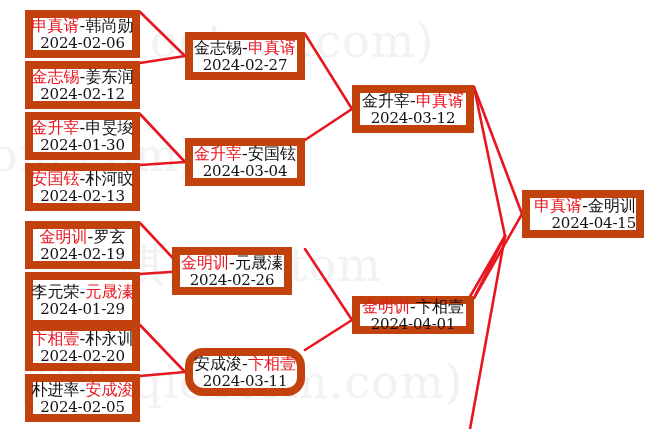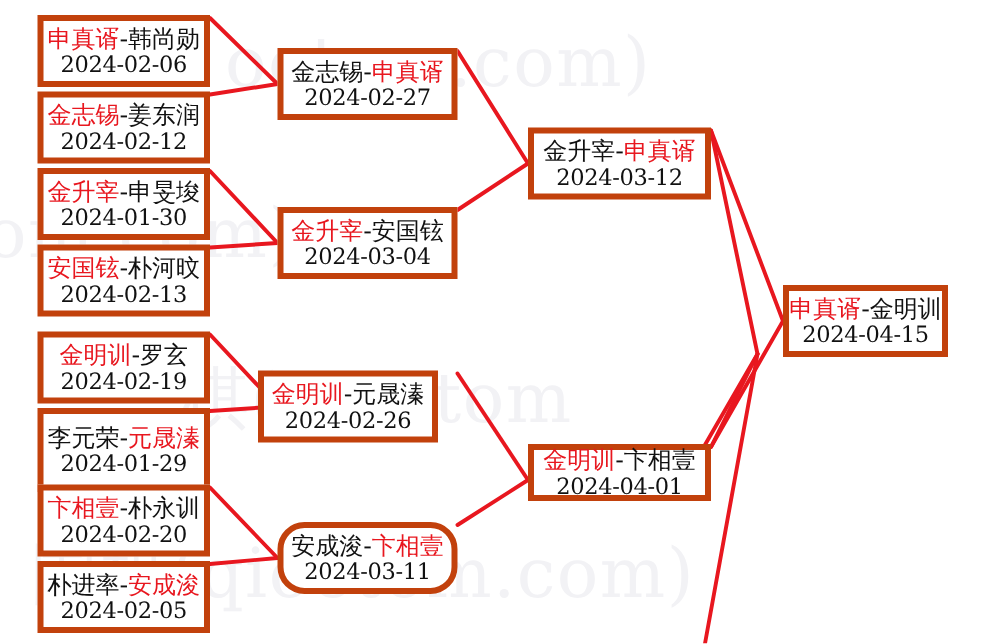--- a/index.html
+++ b/index.html
@@ -42,21 +42,21 @@
     inset: 0;
     z-index: 1;
     pointer-events: none;
   }
 
   
   .match-box {
     position: absolute;
     box-sizing: border-box;
     background: #ffffff;
-    border: 4px solid #c2410c;
+    border: 8px solid #c2410c;
     z-index: 2;
     display: flex;
     flex-direction: column;
     align-items: center;
     justify-content: center;
     line-height: 1.08;
   }
   .players {
     font-size: 16px;
     white-space: nowrap;
@@ -162,19 +162,19 @@
         <div class="match-date">2024-03-11</div>
       </div>
       <div class="match-box" style="left: 352px; top: 85px; width: 122px; height: 48px;">
         <div class="players"><span class="">金升宰</span><span class="sep">-</span><span class="win">申真谞</span></div>
         <div class="match-date">2024-03-12</div>
       </div>
       <div class="match-box" style="left: 352px; top: 296px; width: 122px; height: 38px;">
         <div class="players"><span class="win">金明训</span><span class="sep">-</span><span class="">卞相壹</span></div>
         <div class="match-date">2024-04-01</div>
       </div>
-      <div class="match-box" style="left: 522px; top: 190px; width: 110px; height: 48px;">
+      <div class="match-box" style="left: 522px; top: 190px; width: 122px; height: 48px; align-items: flex-end;">
         <div class="players"><span class="win">申真谞</span><span class="sep">-</span><span class="">金明训</span></div>
         <div class="match-date">2024-04-15</div>
       </div>
     </div>
 
 </div>
 
 </body></html>

